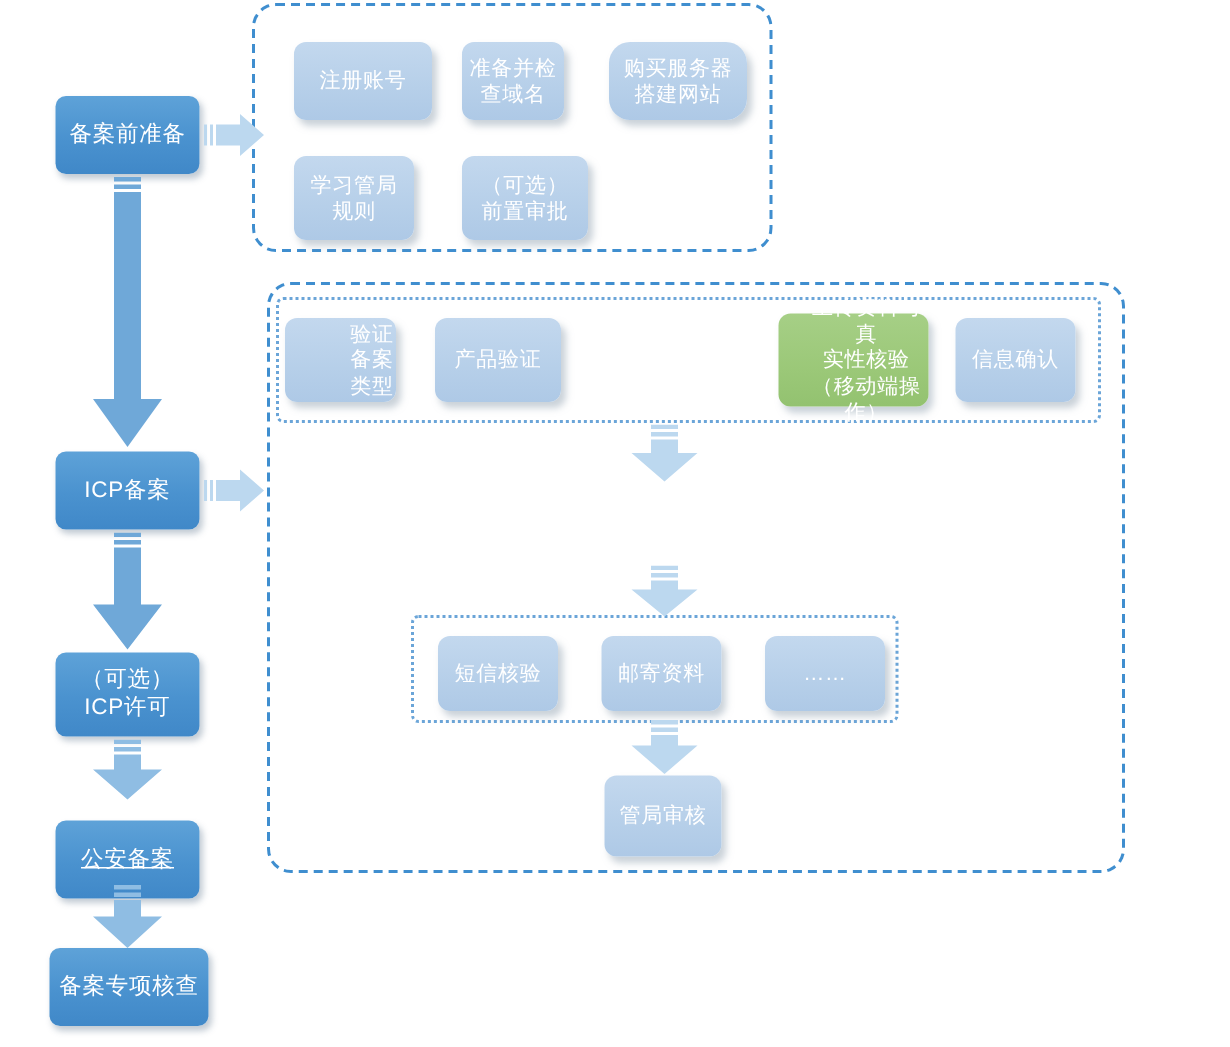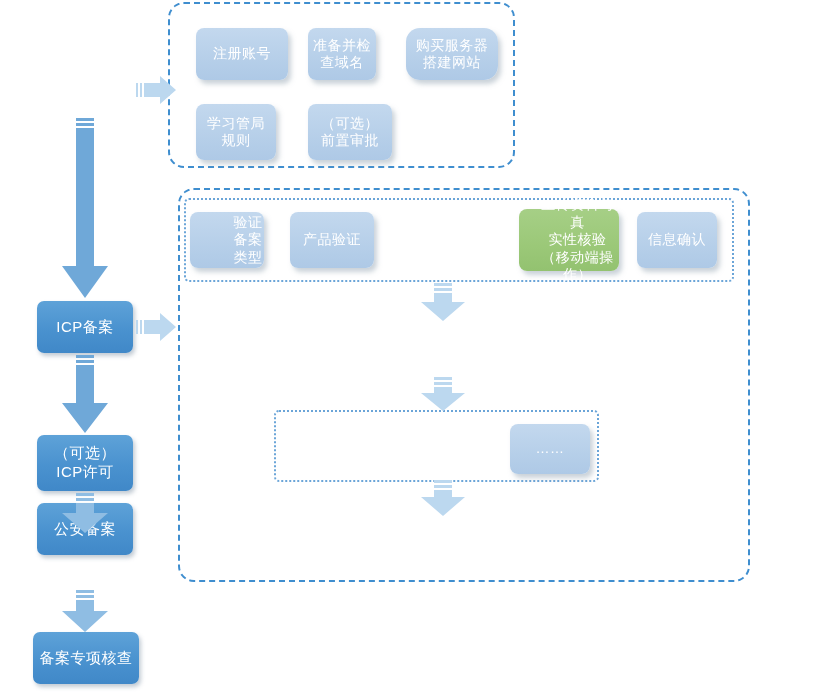--- a/index.html
+++ b/index.html
@@ -84,27 +84,28 @@
 <div id="canvas">
 
   <div class="container-dashed" style="left:168px; top:2px; width:347px; height:166px;"></div>
 
   <div class="container-dashed" style="left:178px; top:188px; width:572px; height:394px;"></div>
 
   <div class="container-dotted" style="left:184px; top:198px; width:550px; height:84px;"></div>
 
   <div class="container-dotted" style="left:274px; top:410px; width:325px; height:72px;"></div>
 
+  <div class="box box-primary" style="left:37px; top:64px; width:96px; height:52px;">备案前准备</div>
 
   <div class="box box-primary" style="left:37px; top:301px; width:96px; height:52px;">ICP备案</div>
 
   <div class="box box-primary" style="left:37px; top:435px; width:96px; height:56px;">（可选）
 ICP许可</div>
 
-  <div class="box box-primary" style="left:37px; top:503px; width:96px; height:52px;">公安备案</div>
+  <div class="box box-primary" style="left:37px; top:547px; width:96px; height:52px;text-decoration:underline;">公安备案</div>
 
   <div class="box box-primary" style="left:33px; top:632px; width:106px; height:52px;">备案专项核查</div>
 
   <div class="box box-light" style="left:196px; top:28px; width:92px; height:52px;">注册账号</div>
 
   <div class="box box-light" style="left:308px; top:28px; width:68px; height:52px;">准备并检
 查域名</div>
 
   <div class="box box-light" style="left:406px; top:28px; width:92px; height:52px;border-radius:14px;">购买服务器
 搭建网站</div>
@@ -121,24 +122,27 @@
   <div class="box box-light" style="left:290px; top:212px; width:84px; height:56px;">产品验证</div>
 
 
   <div class="box box-green" style="left:519px; top:209px; width:100px; height:62px;">上传资料与真
 实性核验
 （移动端操作）</div>
 
   <div class="box box-light" style="left:637px; top:212px; width:80px; height:56px;">信息确认</div>
 
 
-
+  <div class="box box-light" style="left:292px; top:424px; width:80px; height:50px;">短信核验</div>
+
+  <div class="box box-light" style="left:401px; top:424px; width:80px; height:50px;">邮寄资料</div>
 
   <div class="box box-light" style="left:510px; top:424px; width:80px; height:50px;">……</div>
 
+  <div class="box box-light" style="left:403px; top:517px; width:78px; height:54px;">管局审核</div>
 
   <div class="arrow" style="left:136px; top:72px; width:42px; height:36px;">
     <svg width="42" height="36" viewBox="0 0 42 36">
       <path d="M0 11 L2 11 L2 25 L0 25 Z" fill="#bcd8ef"></path>
       <path d="M4 11 L6 11 L6 25 L4 25 Z" fill="#bcd8ef"></path>
       <path d="M8 11 L24 11 L24 4 L40 18 L24 32 L24 25 L8 25 Z" fill="#bcd8ef"></path>
     </svg>
   </div>
 
   <div class="arrow" style="left:136px; top:309px; width:42px; height:36px;">

